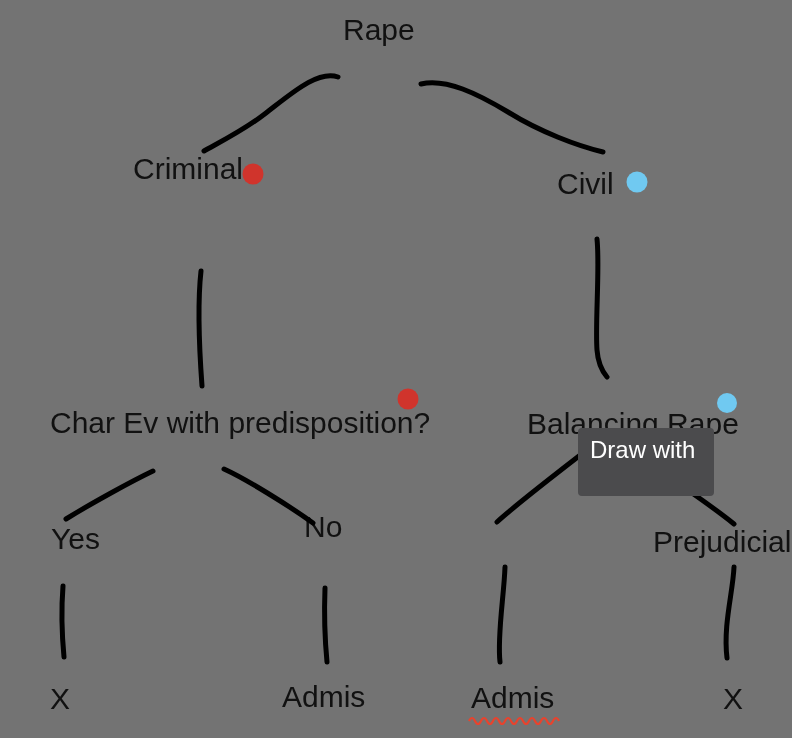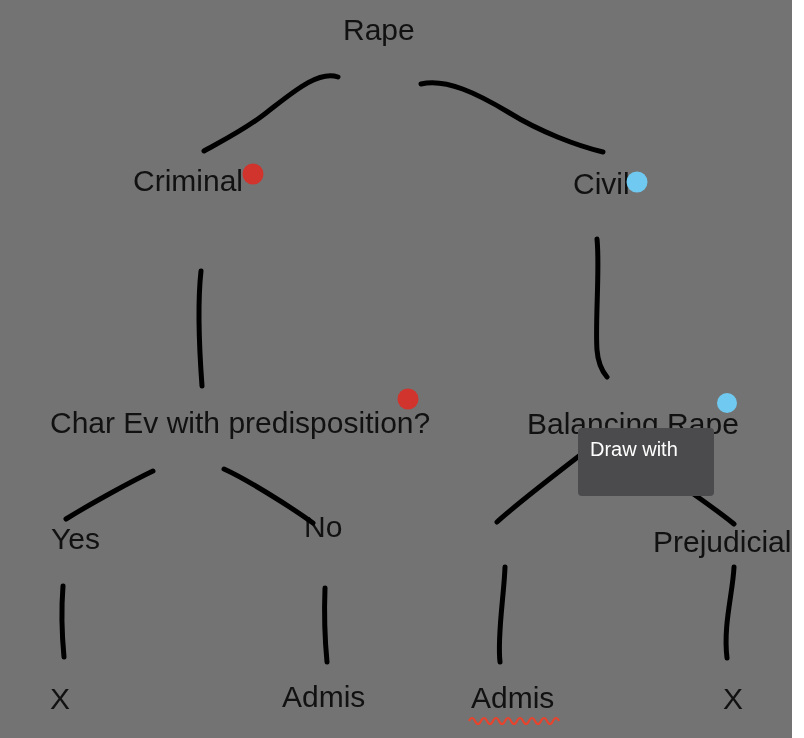--- a/index.html
+++ b/index.html
@@ -13,22 +13,22 @@
   .node{
     position:absolute;
     font-size:30px;
     line-height:36px;
     color:#111111;
     white-space:nowrap;
     z-index:2;
   }
   
   .n0{left:343px;top:12px;}
-  .n1{left:133px;top:163px;}
-  .n2{left:557px;top:166px;margin-left:16px;}
+  .n1{left:133px;top:151px;}
+  .n2{left:557px;top:166px;}
   .n3{left:50px;top:405px;}
   .n4{left:527px;top:406px;}
   .n5{left:51px;top:521px;}
   .n6{left:304px;top:509px;}
   .n7{left:438px;top:525px;}
   .n8{left:653px;top:524px;}
   .n9{left:50px;top:681px;}
   .n10{left:282px;top:679px;}
   .n11{left:471px;top:680px;}
   .n12{left:723px;top:681px;}
@@ -37,21 +37,21 @@
     position:absolute;left:0;top:0;z-index:5;
   }
   #tooltip{
     position:absolute;
     left:578px;top:428px;
     width:136px;height:68px;
     box-sizing:border-box;
     background:#4b4b4d;
     border-radius:4px;
     color:#ffffff;
-    font-size:20px;
+    font-size:24px;
     line-height:25px;
     padding:9px 0 0 12px;
     z-index:10;
   }
   .tooltip-line{display:block;}
 </style>
 </head>
 <body>
 
 <div id="stage">

